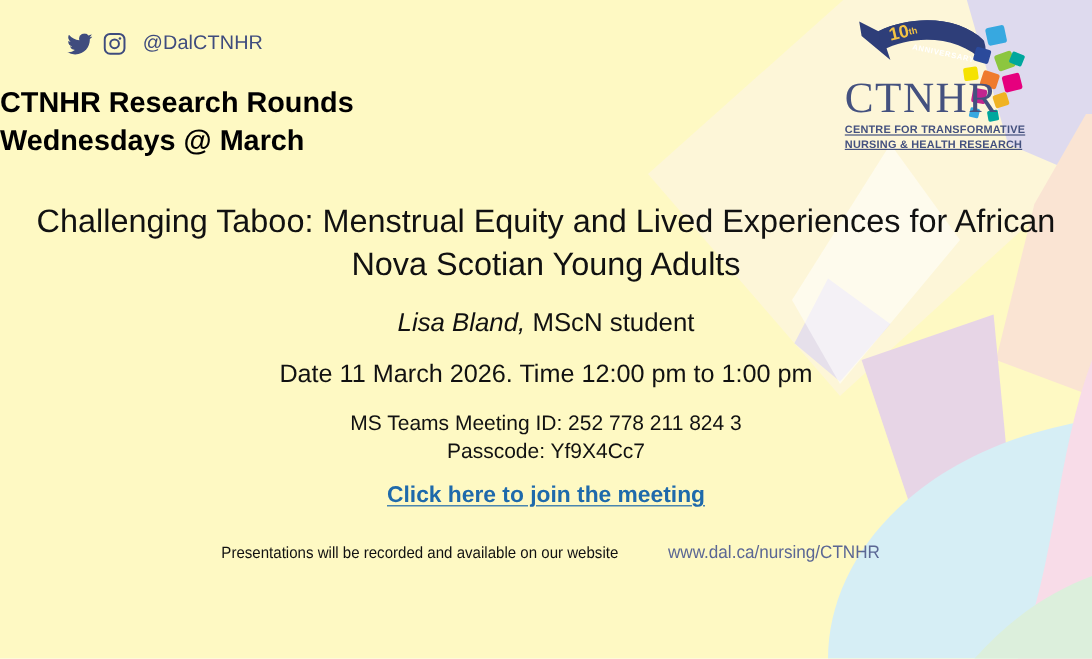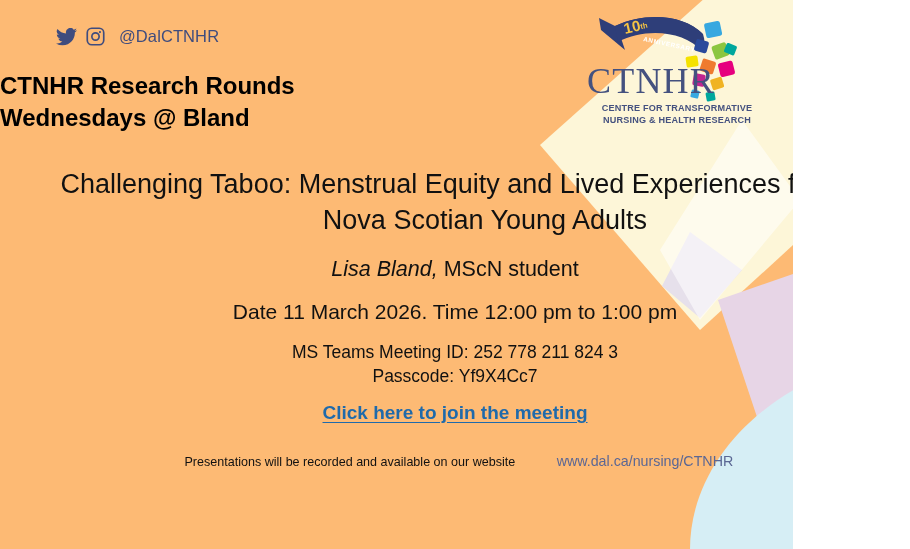--- a/index.html
+++ b/index.html
@@ -6,23 +6,23 @@
     margin: 0;
     padding: 0;
     background: #ffffff;
   }
   body {
     font-family: "Liberation Sans", sans-serif;
     -webkit-font-smoothing: antialiased;
   }
   #slide {
     position: relative;
-    width: 793px;
+    width: 910px;
     height: 549px;
-    background: #fdba74;
+    background: #fef9c3;
     overflow: hidden;
   }
 
   
   .bg-layer {
     position: absolute;
     inset: 0;
     z-index: 0;
     pointer-events: none;
   }
@@ -61,30 +61,30 @@
     top: 55px;
     font-size: 36px;
     letter-spacing: 1.2px;
     color: #44517f;
     font-weight: 400;
     font-family: Liberation Serif, serif;
     line-height: 1;
   }
   .logo-sub {
     position: absolute;
-    left: 14px;
+    left: 2px;
     top: 95px;
     width: 156px;
-    text-align: center;
     font-size: 9.1px;
     font-weight: bold;
     letter-spacing: .18px;
     color: #44517f;
     line-height: 1.28;
     font-family: "Liberation Sans", sans-serif;
+    text-decoration: underline;
   }
 
   
   .content { position: relative; z-index: 4; }
 
   .series-title {
     position: absolute;
     top: 70px;
     left: 0;
     width: 700px;
@@ -100,21 +100,20 @@
     position: absolute;
     top: 166px;
     left: 30px;
     width: 850px;
     text-align: center;
     font-size: 27px;
     font-weight: 400;
     color: #111111;
     line-height: 1.35;
     font-family: "Liberation Sans", sans-serif;
-    margin-left: 30px;
   }
 
   .presenter {
     position: absolute;
     top: 257px;
     left: 0;
     width: 910px;
     text-align: center;
     font-size: 21.5px;
     color: #111111;
@@ -259,21 +258,21 @@
     <div class="logo-sub">
       <div>CENTRE FOR TRANSFORMATIVE</div>
       <div>NURSING &amp; HEALTH RESEARCH</div>
     </div>
   </div>
 
   <div class="content">
 
     <div class="series-title">
       <div>CTNHR Research Rounds</div>
-      <div>Wednesdays @ Bland</div>
+      <div>Wednesdays @ March</div>
     </div>
 
     <div class="talk-title">Challenging Taboo: Menstrual Equity and Lived Experiences for African Nova Scotian Young Adults</div>
 
     <div class="presenter">
       <span class="nm">Lisa Bland,</span>
       <span>MScN student</span>
     </div>
 
     <div class="datetime">Date 11 March 2026. Time 12:00 pm to 1:00 pm</div>

